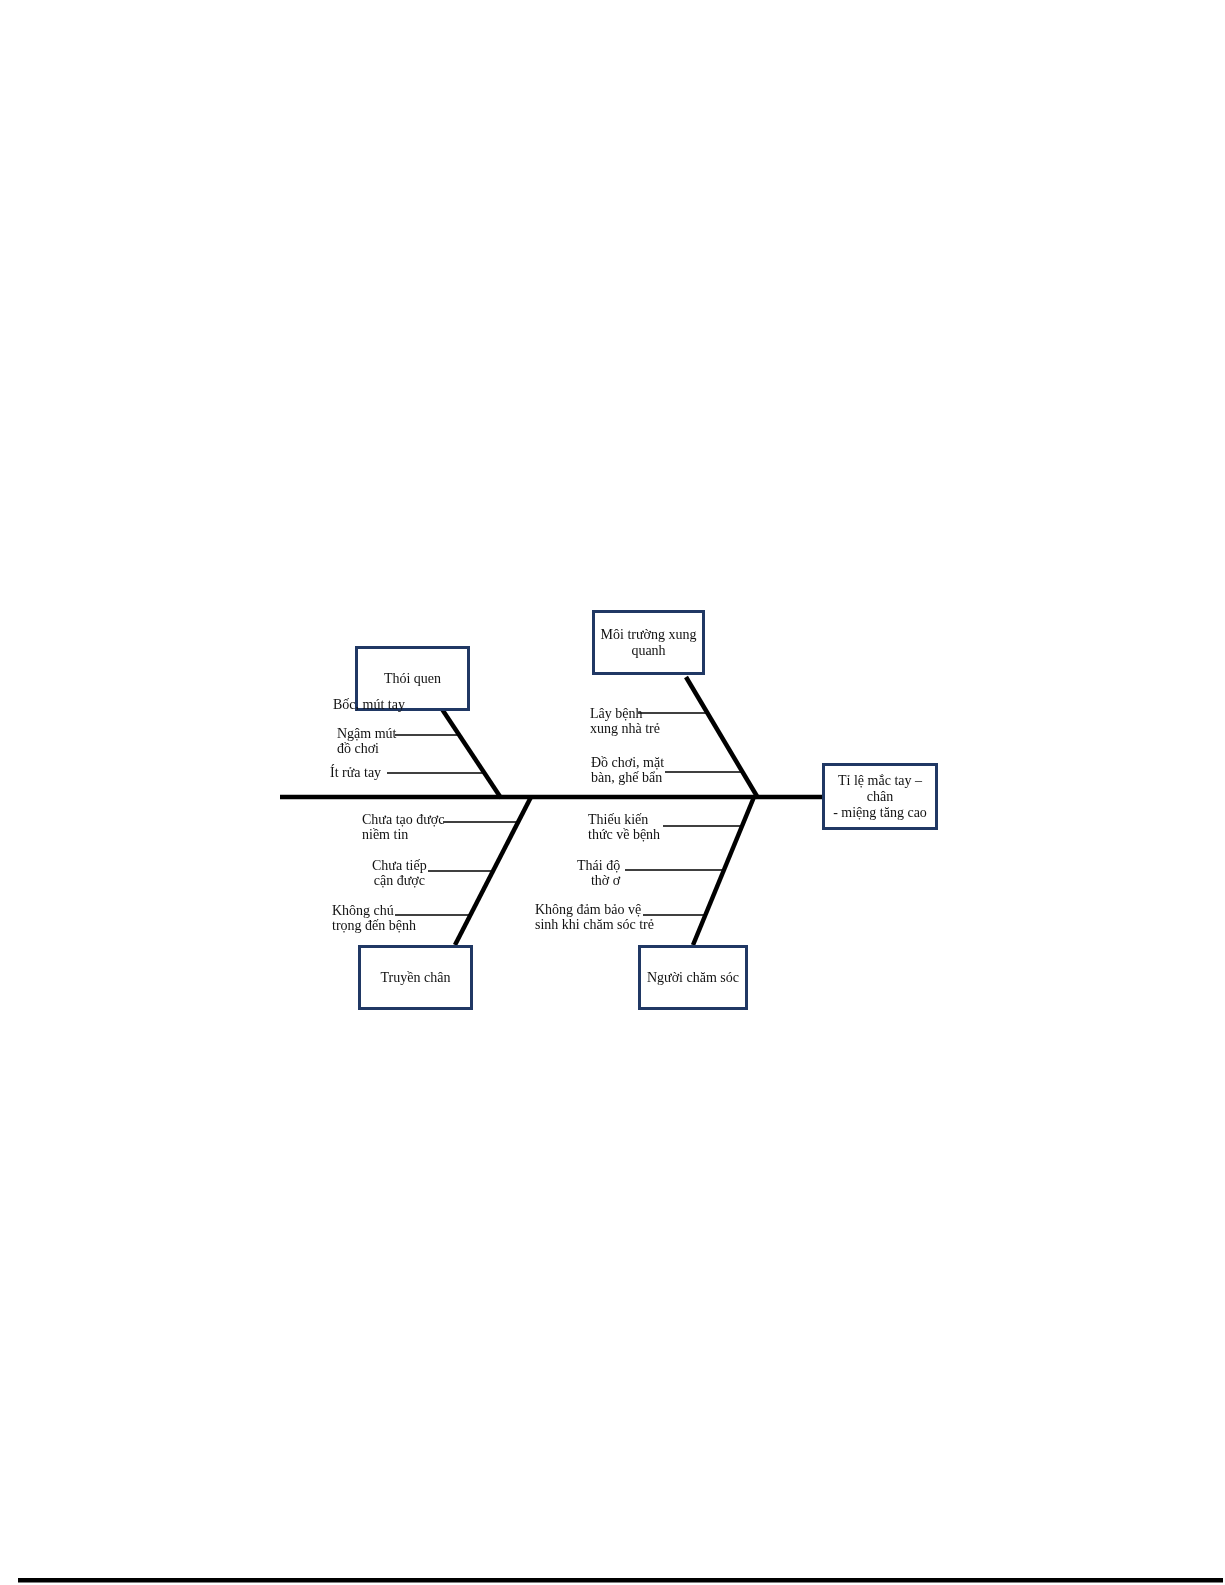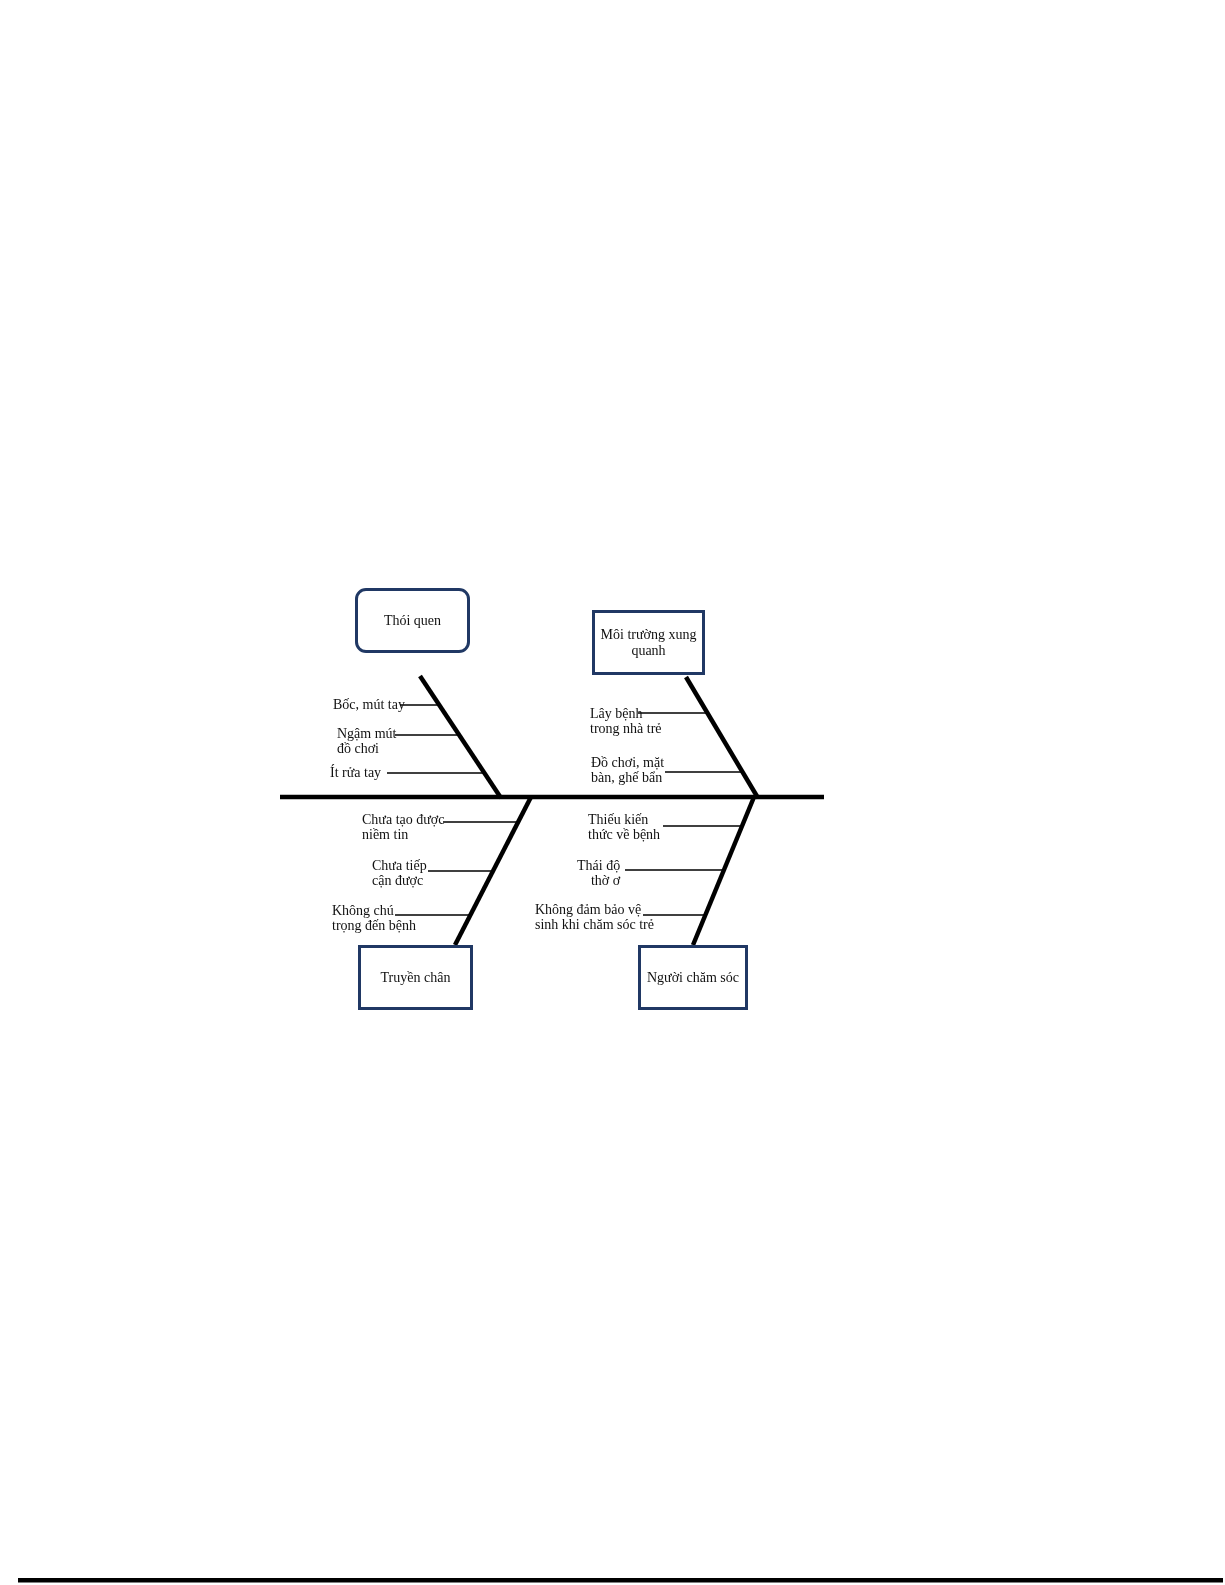--- a/index.html
+++ b/index.html
@@ -68,51 +68,55 @@
     <line x1="428" y1="871" x2="494" y2="871" stroke="#000000" stroke-width="1.6"></line>
     <line x1="395" y1="915" x2="471" y2="915" stroke="#000000" stroke-width="1.6"></line>
 
     <line x1="663" y1="826" x2="742" y2="826" stroke="#000000" stroke-width="1.6"></line>
     <line x1="625" y1="870" x2="724" y2="870" stroke="#000000" stroke-width="1.6"></line>
     <line x1="643" y1="915" x2="706" y2="915" stroke="#000000" stroke-width="1.6"></line>
 
     <rect x="18" y="1578" width="1205" height="4.5" fill="#000000"></rect>
   </svg>
 
-  <div class="cat-box" style="left:355px; top:588px; width:115px; height:65px;border-radius:11px;">
+  <div class="cat-box" style="left:355px; top:646px; width:115px; height:65px;">
     <span class="box-label">Thói quen</span>
   </div>
 
   <div class="cat-box" style="left:592px; top:610px; width:113px; height:65px;">
     <span class="box-label">Môi trường xung
 quanh</span>
   </div>
 
+  <div class="cat-box" style="left:822px; top:763px; width:116px; height:67px;">
+    <span class="box-label">Tỉ lệ mắc tay – chân
+- miệng tăng cao</span>
+  </div>
 
   <div class="cat-box" style="left:358px; top:945px; width:115px; height:65px;">
     <span class="box-label">Truyền chân</span>
   </div>
 
   <div class="cat-box" style="left:638px; top:945px; width:110px; height:65px;">
     <span class="box-label">Người chăm sóc</span>
   </div>
 
   <div class="cause-label" style="left:333px; top:697px;">Bốc, mút tay</div>
   <div class="cause-label" style="left:337px; top:726px;">Ngậm mút
 đồ chơi</div>
   <div class="cause-label" style="left:330px; top:765px;">Ít rửa tay</div>
 
   <div class="cause-label" style="left:590px; top:706px;">Lây bệnh
-trong nhà trẻ</div>
+xung nhà trẻ</div>
   <div class="cause-label" style="left:591px; top:755px;">Đồ chơi, mặt
 bàn, ghế bẩn</div>
 
   <div class="cause-label" style="left:362px; top:812px;">Chưa tạo được
 niềm tin</div>
-  <div class="cause-label" style="left:372px; top:858px;">Chưa tiếp
+  <div class="cause-label" style="left:372px; top:858px;text-align:center;">Chưa tiếp
 cận được</div>
   <div class="cause-label" style="left:332px; top:903px;">Không chú
 trọng đến bệnh</div>
 
   <div class="cause-label" style="left:588px; top:812px;">Thiếu kiến
 thức về bệnh</div>
   <div class="cause-label" style="left:577px; top:858px;text-align:right;">Thái độ
 thờ ơ</div>
   <div class="cause-label" style="left:535px; top:902px;">Không đảm bảo vệ
 sinh khi chăm sóc trẻ</div>

